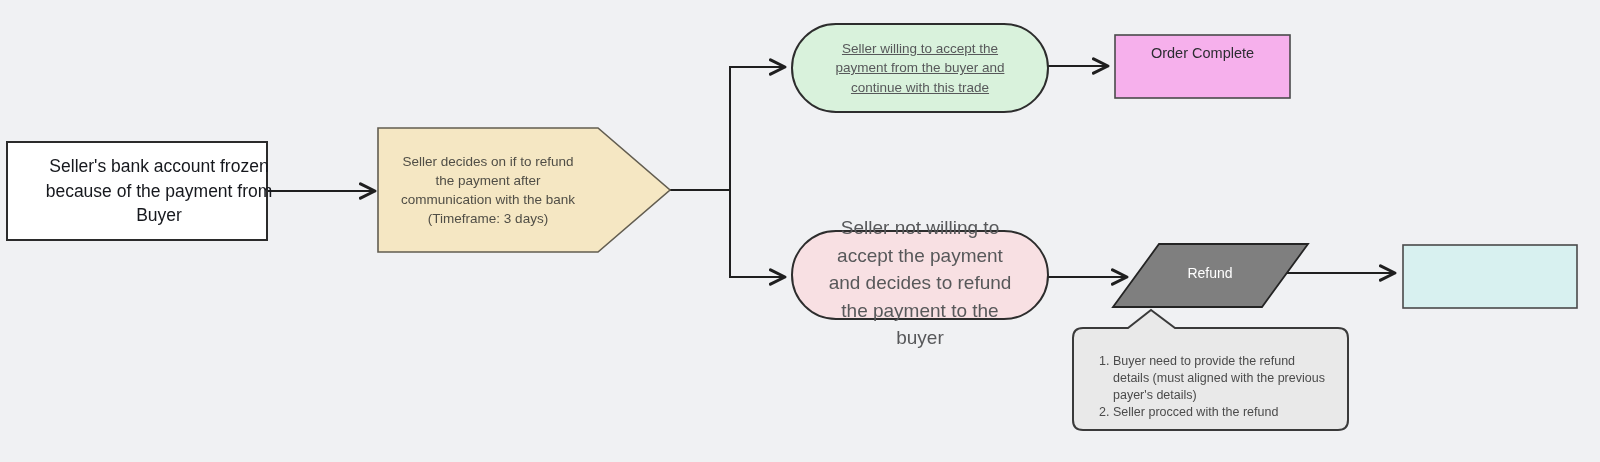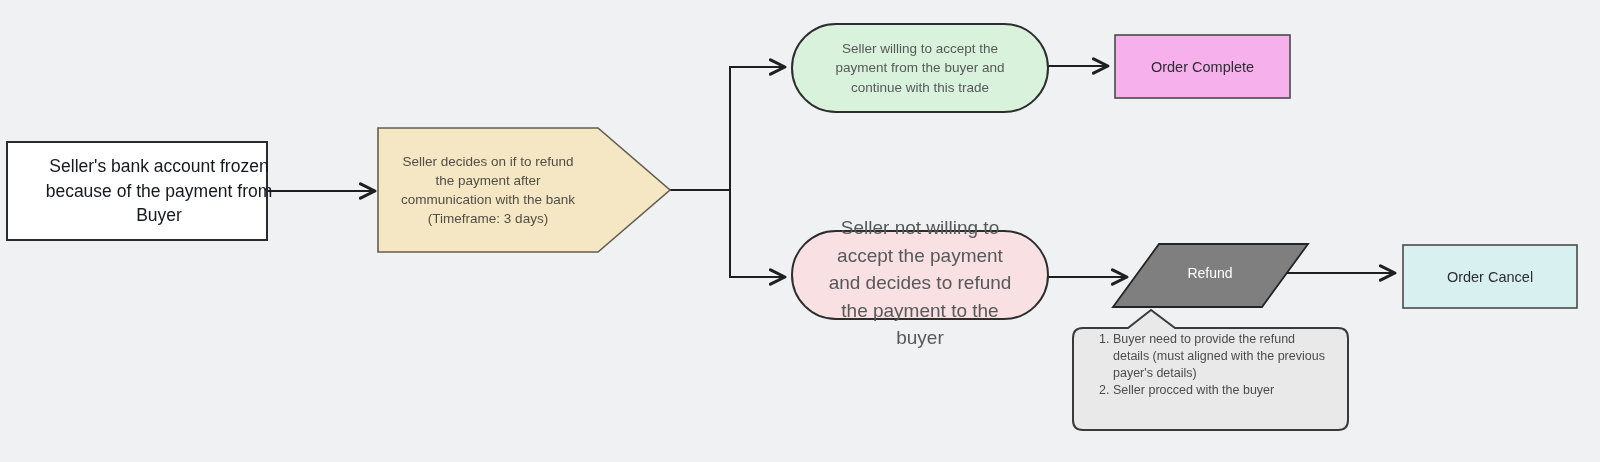--- a/index.html
+++ b/index.html
@@ -39,23 +39,24 @@
     left:378px; top:128px; width:220px; height:124px;
     padding:4px 14px;
     font-size:13.5px; line-height:1.42;
     color:#504e46;
   }
   .lbl-accept{
     left:792px; top:24px; width:256px; height:88px;
     padding:0 36px;
     font-size:13.5px; line-height:1.45;
     color:#57585a;
+    text-decoration:underline;
   }
   .lbl-complete{
-    left:1115px; top:35px; width:175px; height:63px;
+    left:1115px; top:21px; width:175px; height:63px;
     font-size:14.5px; color:#2c2c31;
   }
   .lbl-reject{
     left:792px; top:231px; width:256px; height:104px;
     padding:16px 31px;
     font-size:19px; line-height:1.45;
     color:#57585a;
   }
   .lbl-refund{
     left:1150px; top:244px; width:120px; height:58px;
@@ -66,21 +67,21 @@
     font-size:14.5px; color:#2c2c31;
   }
   .note-body{
     position:absolute;
     left:1073px; top:328px; width:275px; height:102px;
     box-sizing:border-box;
     color:#4b4b4b;
     font-size:12.5px; line-height:1.36;
   }
   .note-body ol{
-    margin:3px 0 0 18px;
+    margin:25px 0 0 18px;
     padding-left:22px;
     width:214px;
   }
   .note-body li{ margin:0; padding:0; }
 </style>
 </head>
 <body>
 
 <div class="canvas">
 
@@ -137,24 +138,21 @@
   </div>
 
   <div class="node-label lbl-reject">
     <span>Seller not willing to accept the payment and decides to refund the payment to the buyer</span>
   </div>
 
   <div class="node-label lbl-refund">
     <span>Refund</span>
   </div>
 
-  <div class="node-label lbl-cancel">
-    <span>Order Cancel</span>
-  </div>
 
   <div class="note-body">
     <ol>
       <li>Buyer need to provide the refund details (must aligned with the previous payer's details)</li>
-      <li>Seller procced with the buyer</li>
+      <li>Seller procced with the refund</li>
     </ol>
   </div>
 
 </div>
 
 </body></html>

